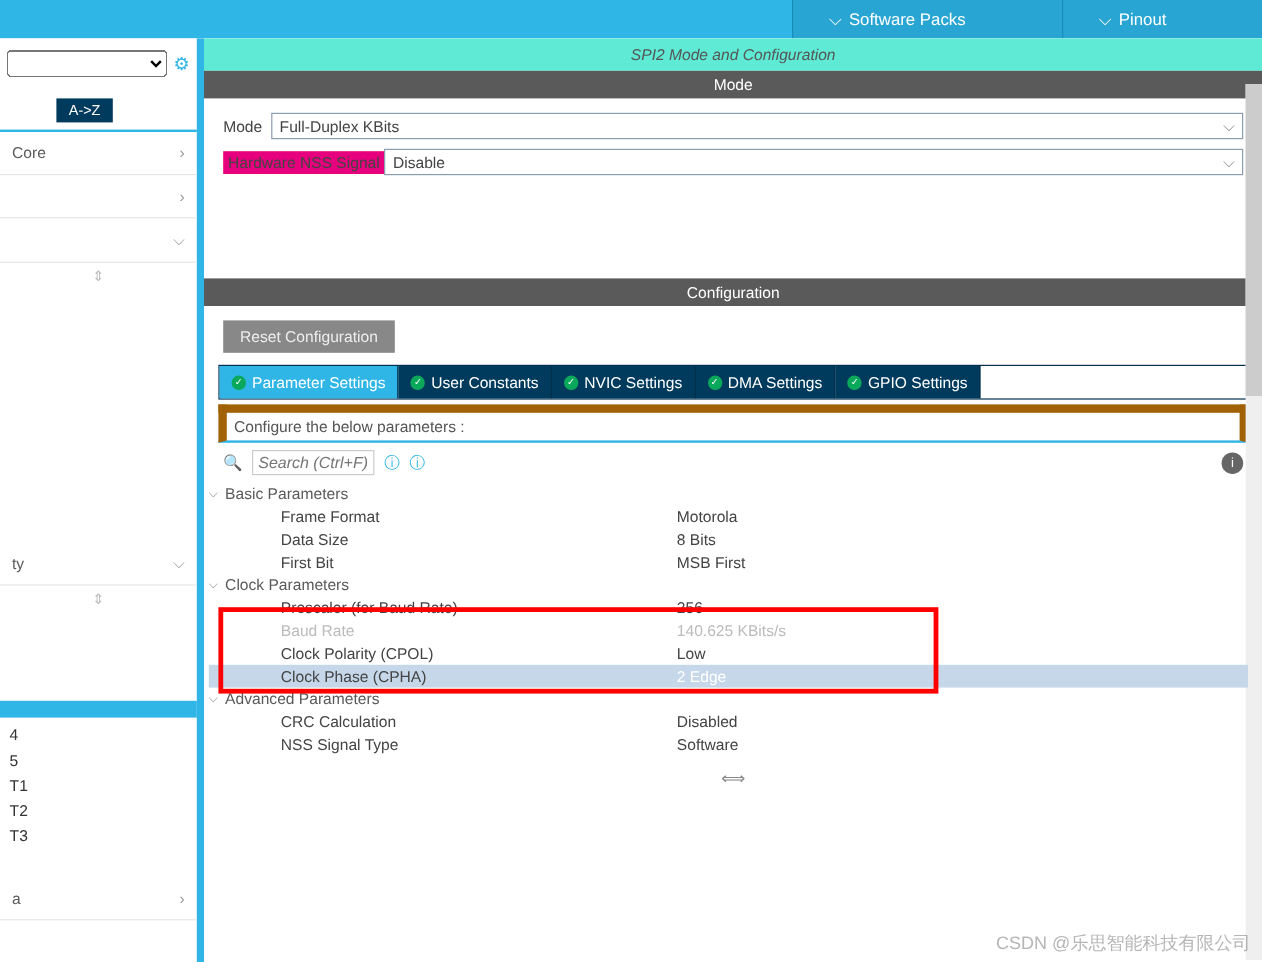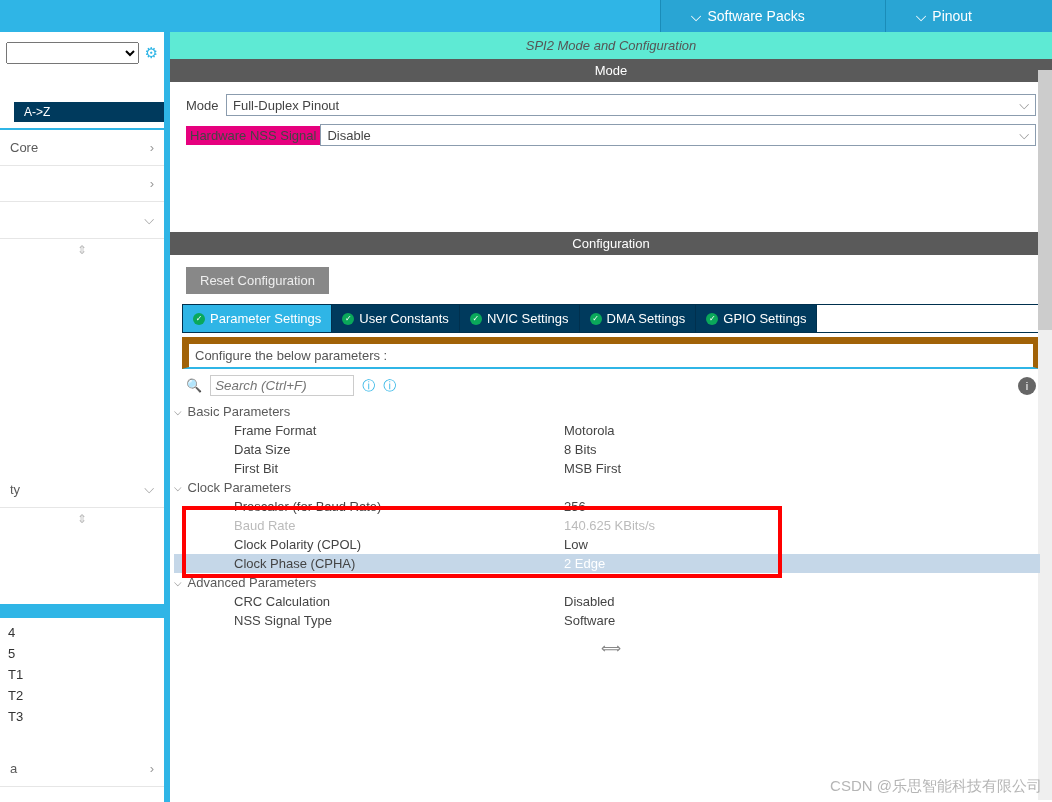--- a/index.html
+++ b/index.html
@@ -7,21 +7,21 @@
   .topbar { height:32px; background:#2fb5e6; display:flex; }
   .topbar .spacer { flex:1;}
   .topbar .menu { background:#29a5d4; color:#fff; font-size:14px; padding:0 80px 0 30px; display:flex; align-items:center; border-left:1px solid #1a8cb8; height:32px;}
   .topbar .menu2 { background:#29a5d4;}
   .chev { margin-right:6px; }
   .columns { display:flex; height:770px;}
   .sidebar { width:170px; border-right:6px solid #2fb5e6; background:#fff; position:relative;}
   .sidebar .dd { margin:10px 0 0 0; padding:0 6px; display:flex; align-items:center; gap:6px;}
   .sidebar .dd select { flex:1; height:22px;}
   .gear { color:#2fb5e6; font-size:15px;}
-  .sorttabs { margin-top:6px; display:flex; gap:12px; padding:0 0 0 14px;flex-direction:column;}
+  .sorttabs { margin-top:18px; display:flex; gap:0; padding:0 0 0 14px;}
   .sorttabs .tab { background:#003a5d; color:#fff; font-size:12px; padding:3px 10px;}
   .sorttabs .tab.inactive { background:transparent; color:#333;}
   .thin-div { border-top:2px solid #2fb5e6; margin-top:6px;}
   .cat { display:flex; justify-content:space-between; align-items:center; padding:10px 10px; border-bottom:1px solid #e6e6e6; color:#5a5a5a;gap:28px;}
   .cat .arrow { color:#999; }
   .updown { text-align:center; color:#bbb; font-size:12px; padding:4px 0;}
   .sidebar .item-line { padding:3px 8px; font-size:13px; color:#333;}
   .pink { color:#e6007e;}
   .green { color:#0aa85a;}
   .hl { background:#2fb5e6; height:14px; margin:4px 0;}
@@ -38,21 +38,21 @@
   .mode-area { height:150px;}
   .reset-btn { background:#888; color:#eee; padding:6px 14px; margin:12px 0 6px 16px; display:inline-block; border:none; font-size:13px;}
   .tabs { display:flex; border:1px solid #00304e; margin:4px 12px 0 12px;}
   .tabs .tb { padding:6px 10px; color:#fff; display:flex; align-items:center; gap:5px; border-right:1px solid #00304e;}
   .tabs .tb.active { background:#2fb5e6;}
   .tabs .tb.inactive { background:#003a5d;}
   .okdot { width:12px; height:12px; border-radius:50%; background:#0aa85a; display:inline-flex; align-items:center; justify-content:center; font-size:8px; color:#fff;}
   .descline { border:7px solid #a16207; margin:4px 12px 0 12px; padding:4px 6px; color:#555; font-size:13px;}
   .descline-bot { border-bottom:2px solid #2fb5e6;}
   .searchrow { display:flex; align-items:center; gap:8px; padding:6px 16px;}
-  .searchrow input { border:1px solid #ccc; padding:2px 4px; width:144px; font-style:italic; color:#999;}
+  .searchrow input { border:1px solid #ccc; padding:2px 4px; width:102px; font-style:italic; color:#999;}
   .searchrow .mag { color:#2fb5e6;}
   .searchrow .info { margin-left:auto; width:18px; height:18px; border-radius:50%; background:#666; color:#fff; font-size:11px; display:flex; align-items:center; justify-content:center;}
   .params { margin:0 12px 0 4px; position:relative;}
   .grp-head { display:flex; align-items:center; gap:6px; color:#5a5a5a; padding:2px 0;}
   .grp-head .tw { color:#888; font-size:10px;}
   .pair { display:flex; padding:2px 0;gap:40px;}
   .pair .k { width:350px; padding-left:60px; color:#444;}
   .pair .v { flex:1; color:#444;}
   .pair.dim .k, .pair.dim .v { color:#bbb;}
   .pair.selected { background:#c5d7e8;}
@@ -129,21 +129,21 @@
     <div class="scrollbar-ghost">
         <div class="thumb"></div>
       </div>
     <div class="section-title">SPI2 Mode and Configuration</div>
     <div class="bar">Mode</div>
 
     <div class="modebox mode-area">
       <div class="row">
         <div class="lbl">Mode</div>
         <div class="sel">
-            <span>Full-Duplex Pinout</span>
+            <span>Full-Duplex KBits</span>
             <span class="dd-arrow">⌵</span>
           </div>
       </div>
       <div class="row row2">
         <div class="lbl lbl-pink">Hardware NSS Signal</div>
         <div class="sel">
             <span>Disable</span>
             <span class="dd-arrow">⌵</span>
           </div>
       </div>

